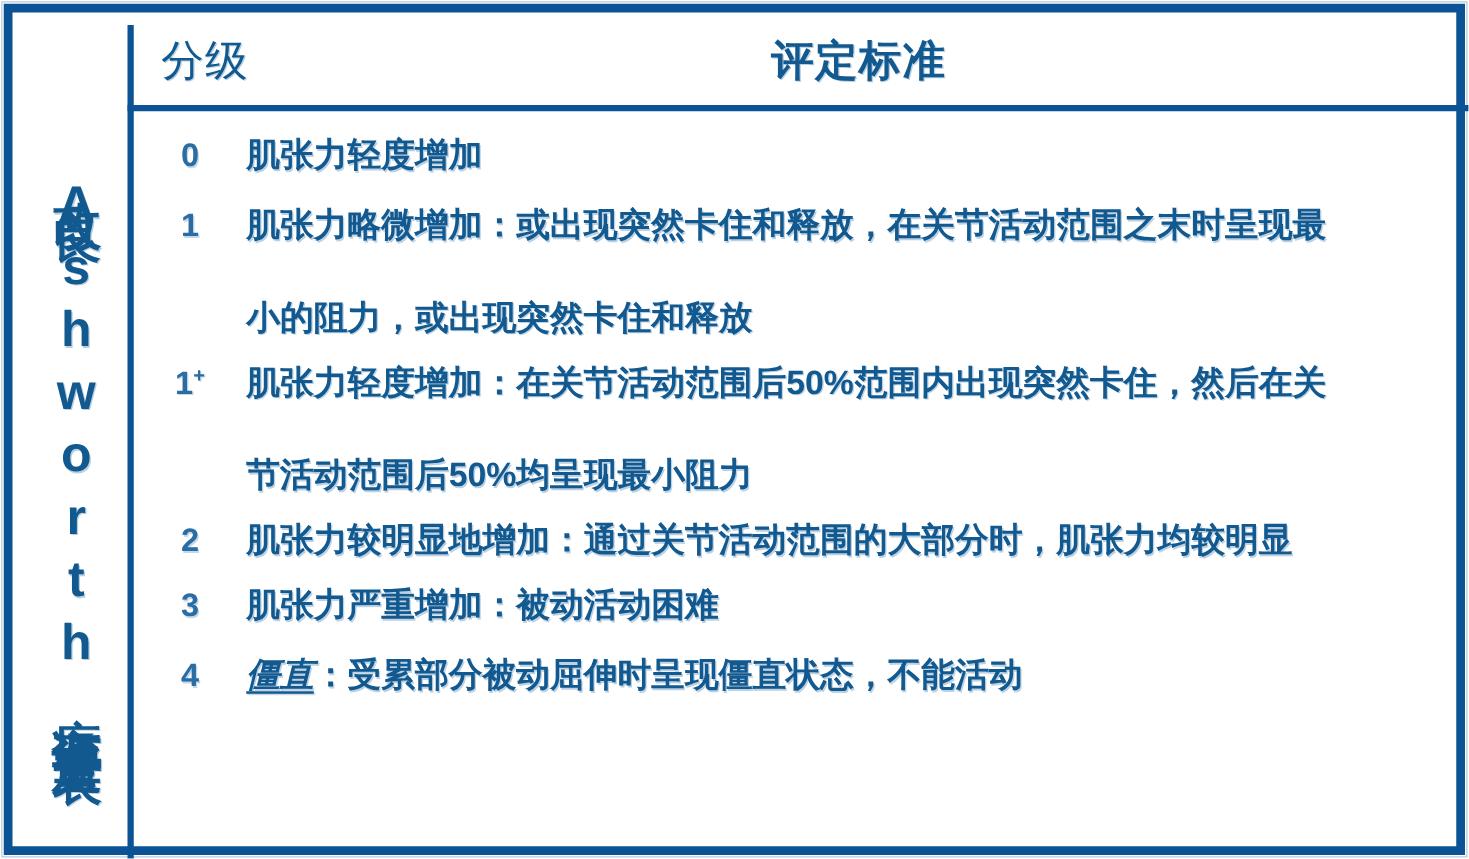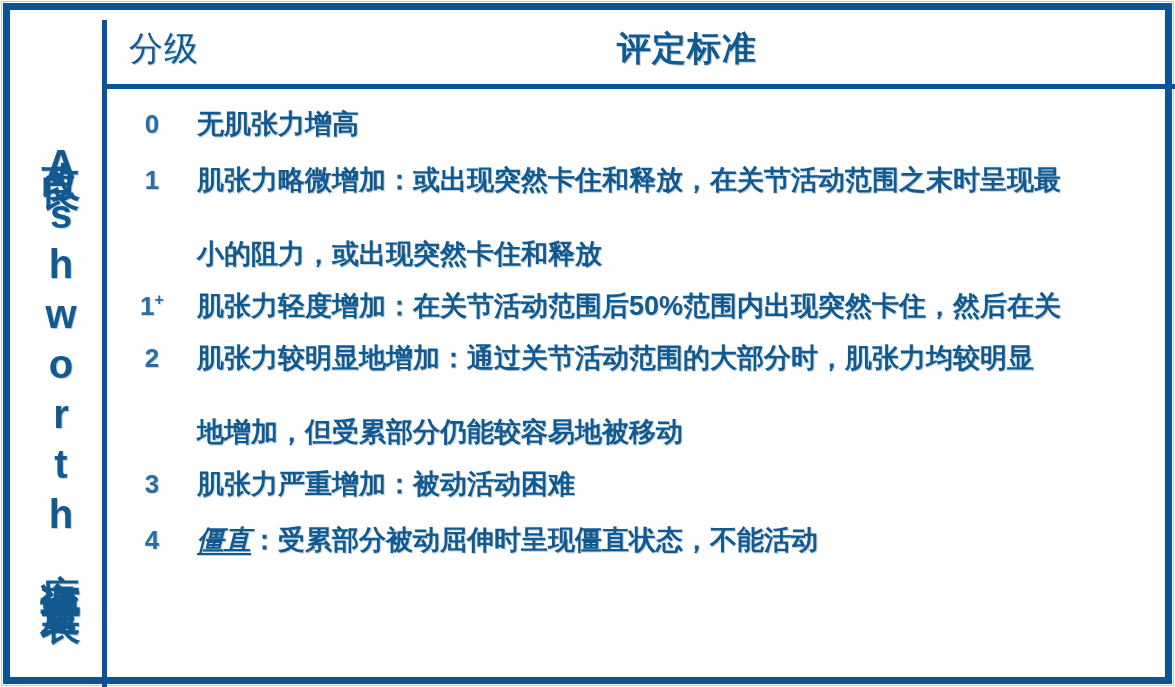--- a/index.html
+++ b/index.html
@@ -183,41 +183,41 @@
 
       <div class="header-row">
         <div class="header-grade">分级</div>
         <div class="header-criteria">评定标准</div>
       </div>
 
       <div class="body-rows" id="body-rows">
           <div class="row">
             <div class="grade-cell">0</div>
             <div class="criteria-cell">
-              <span class="line">无肌张力增高</span>
+              <span class="line">肌张力轻度增加</span>
             </div>
           </div>
           <div class="row two-line">
             <div class="grade-cell">1</div>
             <div class="criteria-cell">
               <span class="line">肌张力略微增加：或出现突然卡住和释放，在关节活动范围之末时呈现最</span>
               <span class="line">小的阻力，或出现突然卡住和释放</span>
             </div>
           </div>
           <div class="row two-line">
             <div class="grade-cell">1<span class="sup">+</span></div>
             <div class="criteria-cell">
               <span class="line">肌张力轻度增加：在关节活动范围后50%范围内出现突然卡住，然后在关</span>
+              <span class="line">节活动范围后50%均呈现最小阻力</span>
             </div>
           </div>
           <div class="row two-line">
             <div class="grade-cell">2</div>
             <div class="criteria-cell">
               <span class="line">肌张力较明显地增加：通过关节活动范围的大部分时，肌张力均较明显</span>
-              <span class="line">地增加，但受累部分仍能较容易地被移动</span>
             </div>
           </div>
           <div class="row">
             <div class="grade-cell">3</div>
             <div class="criteria-cell">
               <span class="line">肌张力严重增加：被动活动困难</span>
             </div>
           </div>
           <div class="row">
             <div class="grade-cell">4</div>

